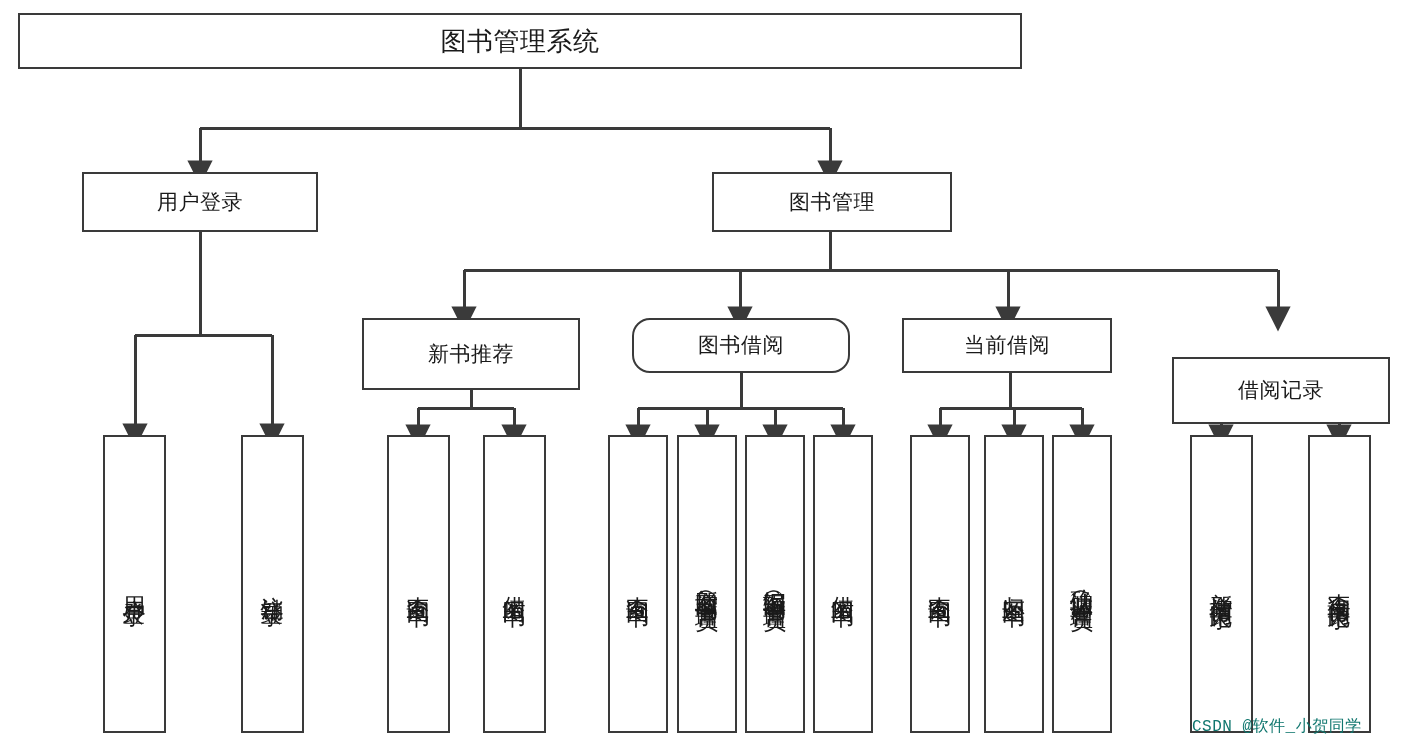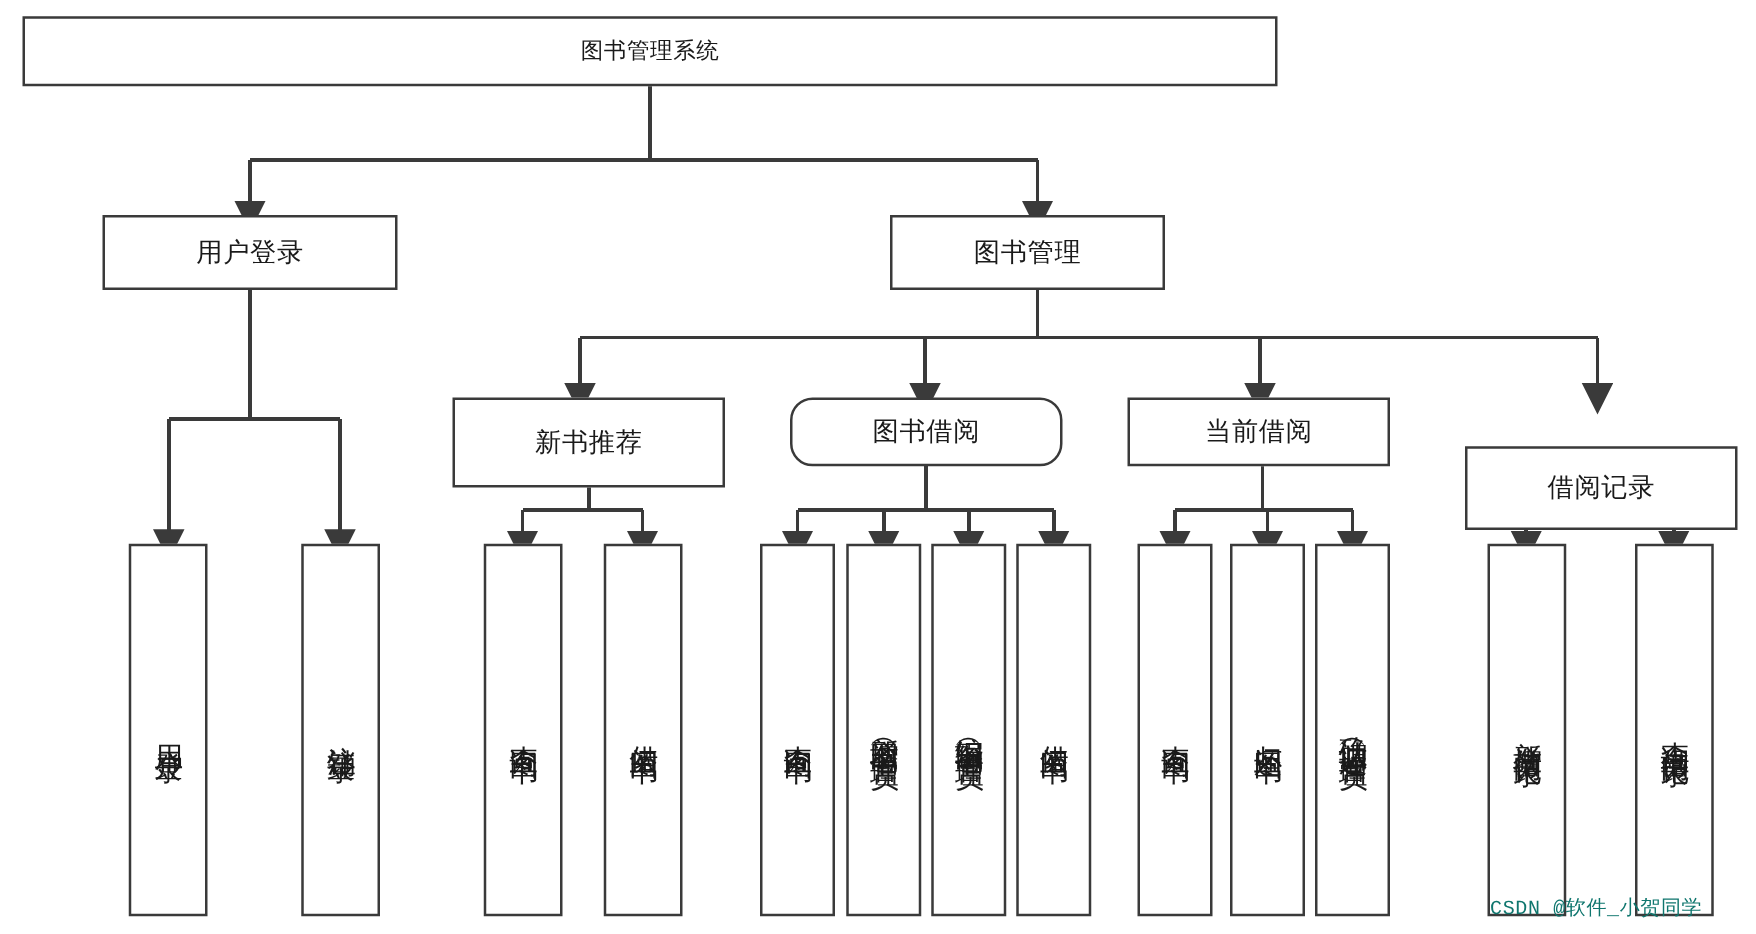--- a/index.html
+++ b/index.html
@@ -41,21 +41,21 @@
     text-align: center;
     line-height: 1.18;
     white-space: nowrap;
   }
   
   .node.horiz .node-label {
     font-size: 21px;
     letter-spacing: 0.5px;
   }
   .node.root .node-label {
-    font-size: 18px;
+    font-size: 26px;
   }
   
   .node.vert {
     align-items: center;
     justify-content: center;
   }
   .node.vert .node-label {
     writing-mode: vertical-rl;
     text-orientation: upright;
     font-size: 23px;
@@ -129,21 +129,21 @@
   </svg>
 
   <div class="node horiz root" style="left:18px; top:13px; width:1004px; height:56px;">
     <span class="node-label">图书管理系统</span>
   </div>
 
   <div class="node horiz" style="left:82px; top:172px; width:236px; height:60px;">
     <span class="node-label">用户登录</span>
   </div>
 
-  <div class="node horiz" style="left:712px; top:172px; width:220px; height:60px;">
+  <div class="node horiz" style="left:712px; top:172px; width:240px; height:60px;">
     <span class="node-label">图书管理</span>
   </div>
 
   <div class="node horiz" style="left:362px; top:318px; width:218px; height:72px;">
     <span class="node-label">新书推荐</span>
   </div>
 
   <div class="node horiz" style="left:632px; top:318px; width:218px; height:55px;border-radius:18px;">
     <span class="node-label">图书借阅</span>
   </div>

